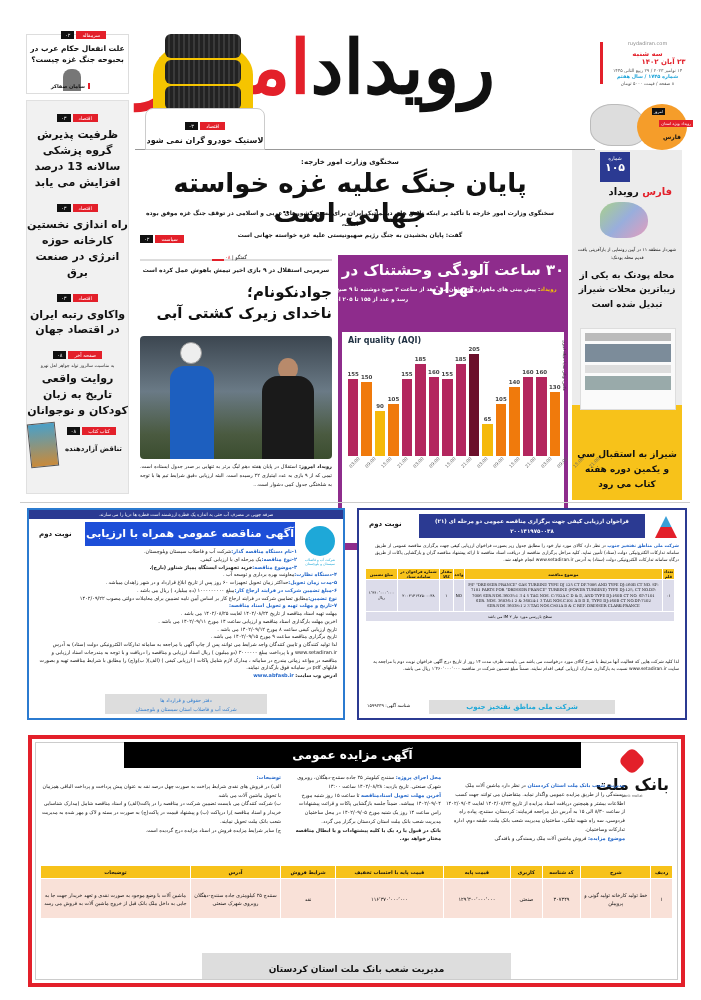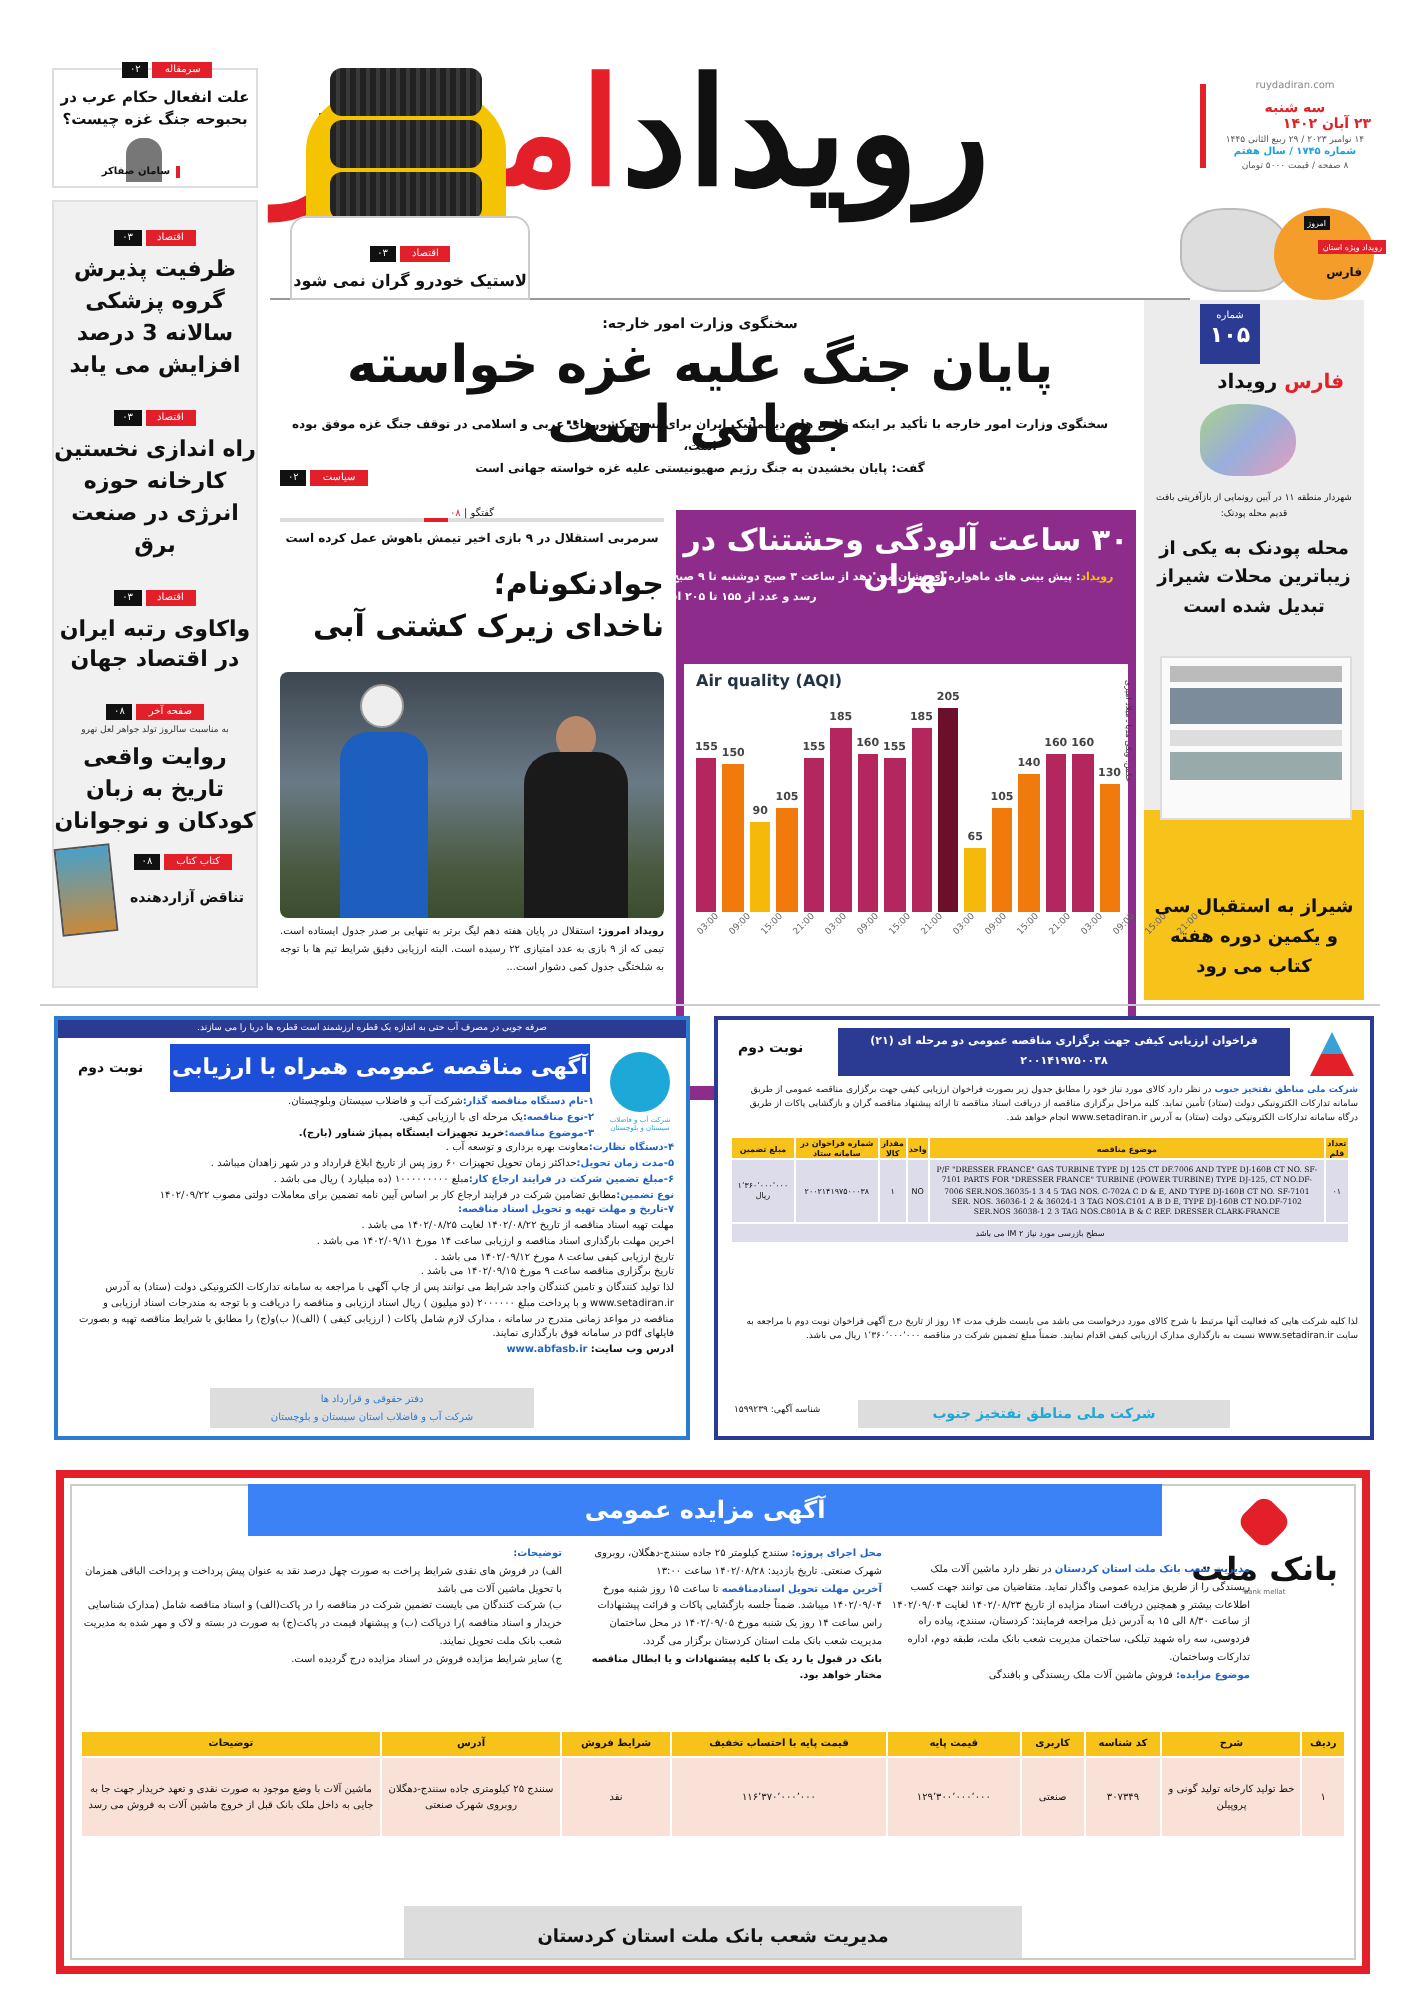--- a/index.html
+++ b/index.html
@@ -132,21 +132,21 @@
   .ad2 table { position: absolute; left: 10px; right: 10px; top: 58px; width: 310px; border-collapse: collapse; font-size: 4px; }
   .ad2 th { background: #f7c21a; height: 10px; font-weight: bold; border: 1px solid #fff; }
   .ad2 td { background: #dcdcea; border: 1px solid #fff; text-align: center; padding: 2px; }
   .ad2 td.desc { direction: ltr; font-family: "DejaVu Serif", serif; font-size: 3.8px; line-height: 1.4; }
   .ad2 .foot { position: absolute; left: 6px; right: 6px; top: 148px; font-size: 4.5px; line-height: 1.6; }
   .ad2 .ref { position: absolute; left: 8px; bottom: 10px; font-size: 4.5px; }
   .ad2 .footbox { position: absolute; left: 70px; right: 70px; bottom: 4px; height: 14px; background: #ddd; text-align: center; font-size: 7px; color: #1ea8d8; font-weight: bold; line-height: 14px; }
 
   .ad3 { left: 28px; top: 735px; width: 657px; height: 252px; border: 4px solid #e3202a; background: #fff; }
   .ad3 .inner { position: absolute; inset: 3px; border: 1px solid #ccc; }
-  .ad3 .banner { position: absolute; left: 92px; right: 100px; top: 3px; height: 26px; background: #3b82f6; color: #fff; font-size: 12px; font-weight: bold; text-align: center; line-height: 26px; }
+  .ad3 .banner { position: absolute; left: 92px; right: 100px; top: 3px; height: 26px; background: #000000; color: #fff; font-size: 12px; font-weight: bold; text-align: center; line-height: 26px; }
   .ad3 .mlogo { position: absolute; right: 12px; top: 12px; text-align: center; }
   .ad3 .mlogo .sym { width: 20px; height: 20px; margin: 0 auto; background: #e3202a; border-radius: 6px; transform: rotate(45deg); }
   .ad3 .mlogo .nm { font-size: 16px; font-weight: bold; margin-top: 4px; }
   .ad3 .mlogo .en { font-size: 3.5px; color: #666; direction: ltr; }
   .ad3 .col { position: absolute; top: 34px; font-size: 5px; line-height: 1.75; }
   .ad3 .col .k { color: #1e63c8; font-weight: bold; }
   .ad3 .c1 { right: 56px; width: 180px; top: 42px; }
   .ad3 .c2 { right: 240px; width: 150px; }
   .ad3 .c3 { right: 400px; width: 240px; }
   .ad3 table { position: absolute; left: 8px; right: 8px; top: 126px; width: 633px; border-collapse: collapse; font-size: 5px; }
@@ -192,21 +192,21 @@
     <div class="photo"></div>
     <div class="author">سامان صفاکر</div>
   </div>
 
   <div class="news-box">
     <div class="news-item">
       <div class="tag">
           <span class="num">۰۳</span>
           <span class="sec">اقتصاد</span>
         </div>
-      <div class="hl">ظرفیت پذیرش گروه پزشکی سالانه 3 درصد افزایش می یابد</div>
+      <div class="hl">ظرفیت پذیرش گروه پزشکی سالانه 13 درصد افزایش می یابد</div>
     </div>
     <div class="news-item">
       <div class="tag">
           <span class="num">۰۳</span>
           <span class="sec">اقتصاد</span>
         </div>
       <div class="hl">راه اندازی نخستین کارخانه حوزه انرژی در صنعت برق</div>
     </div>
     <div class="news-item">
       <div class="tag">

